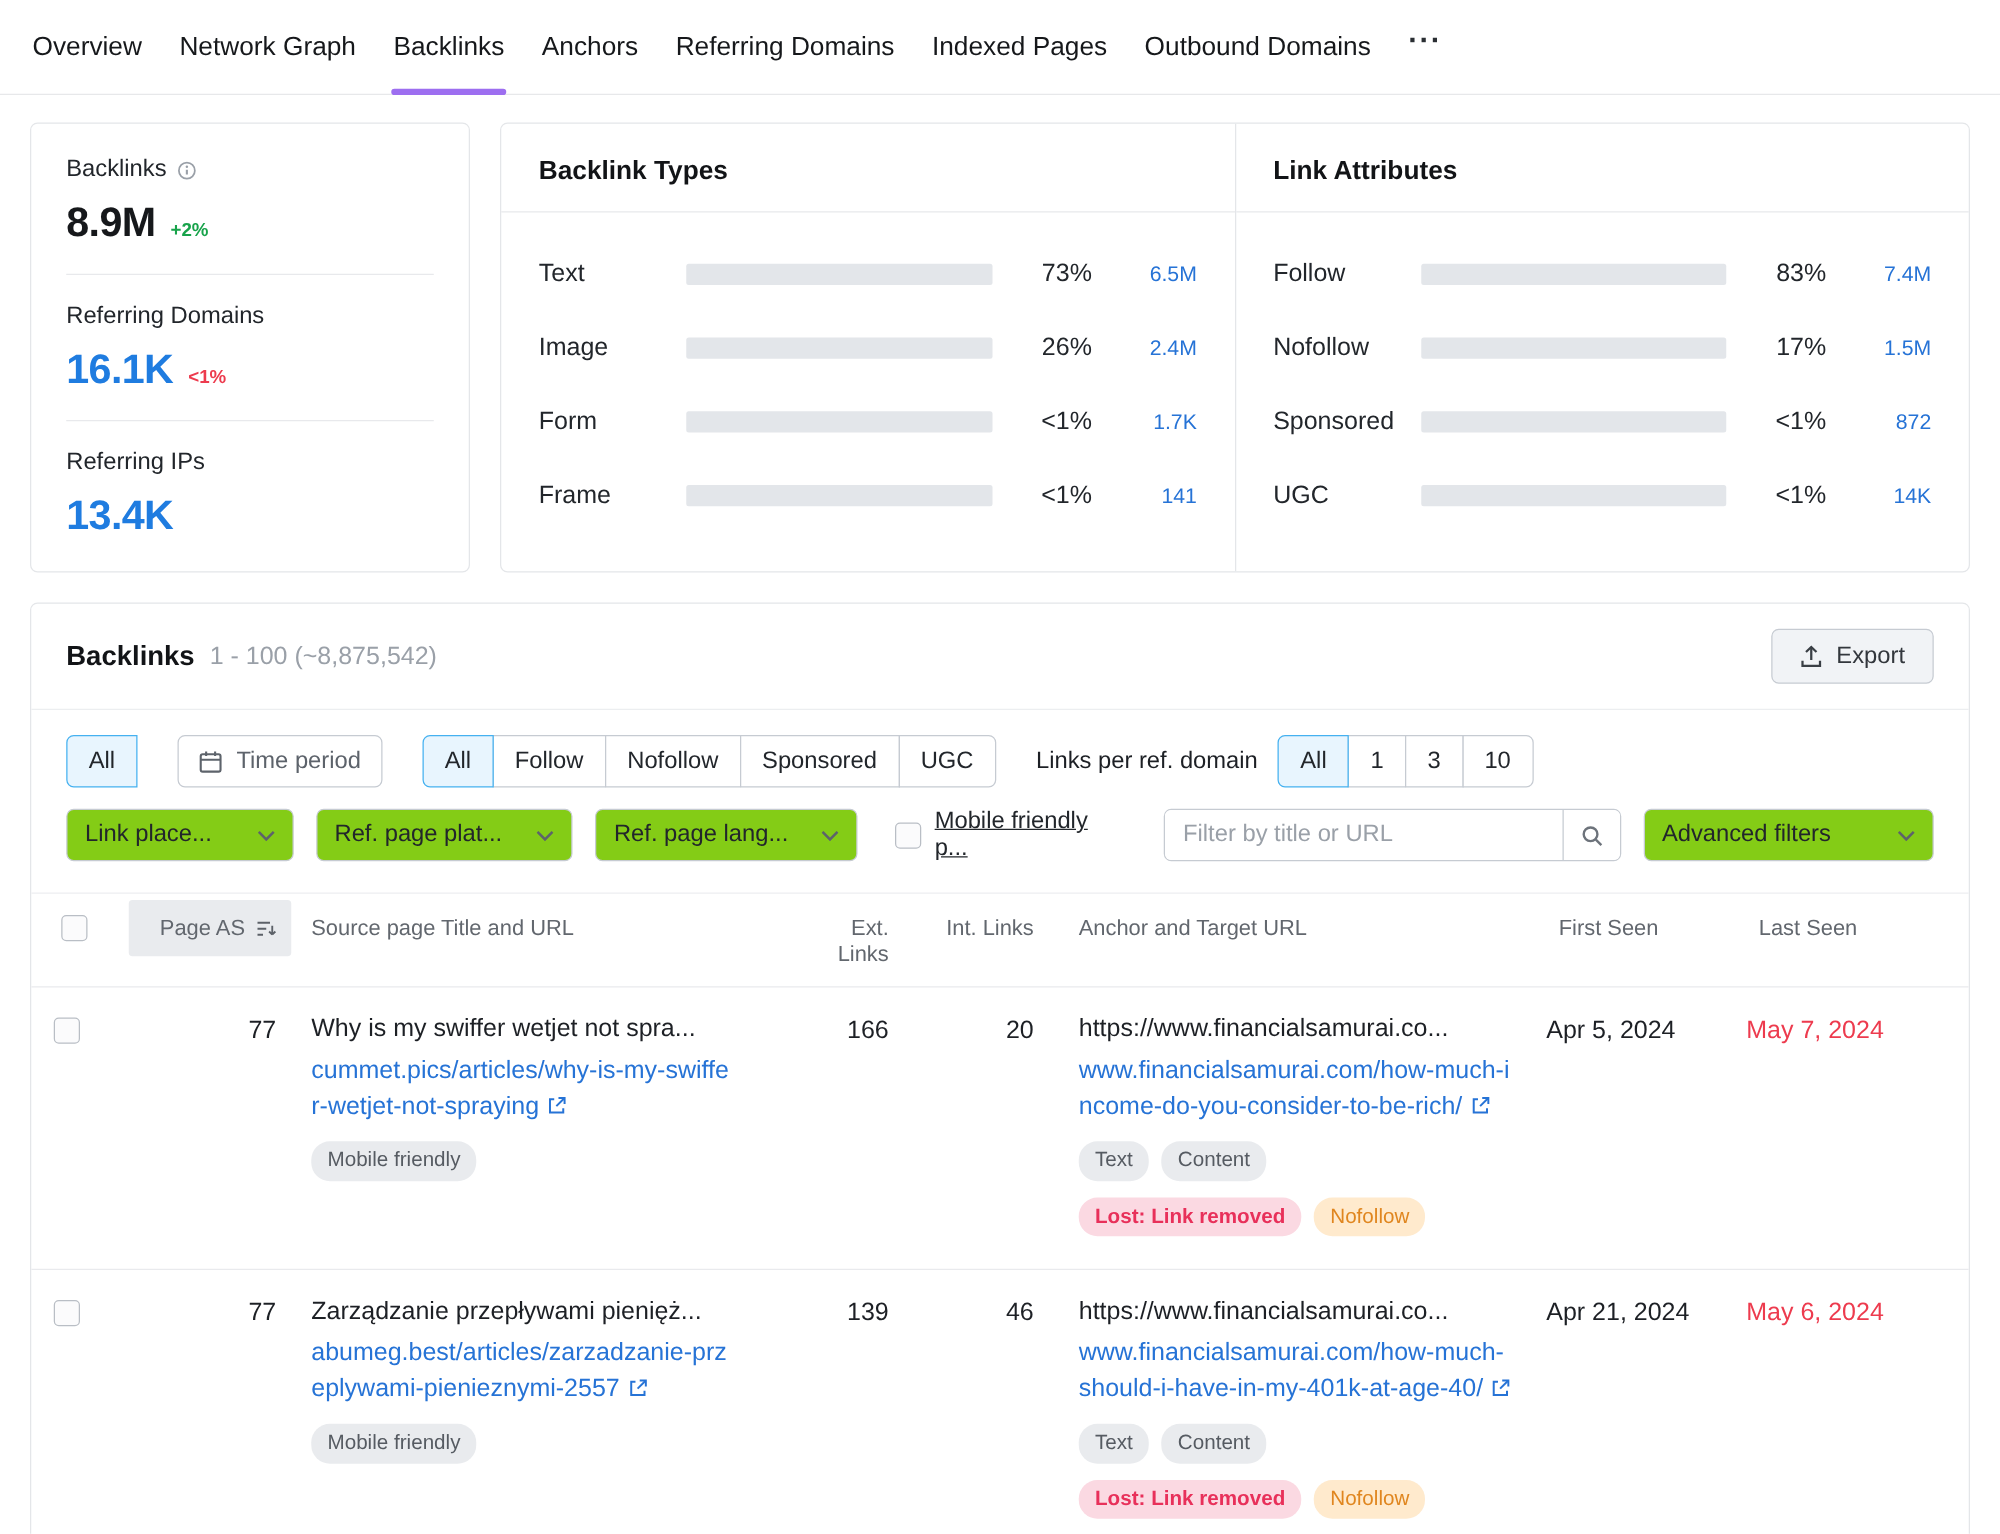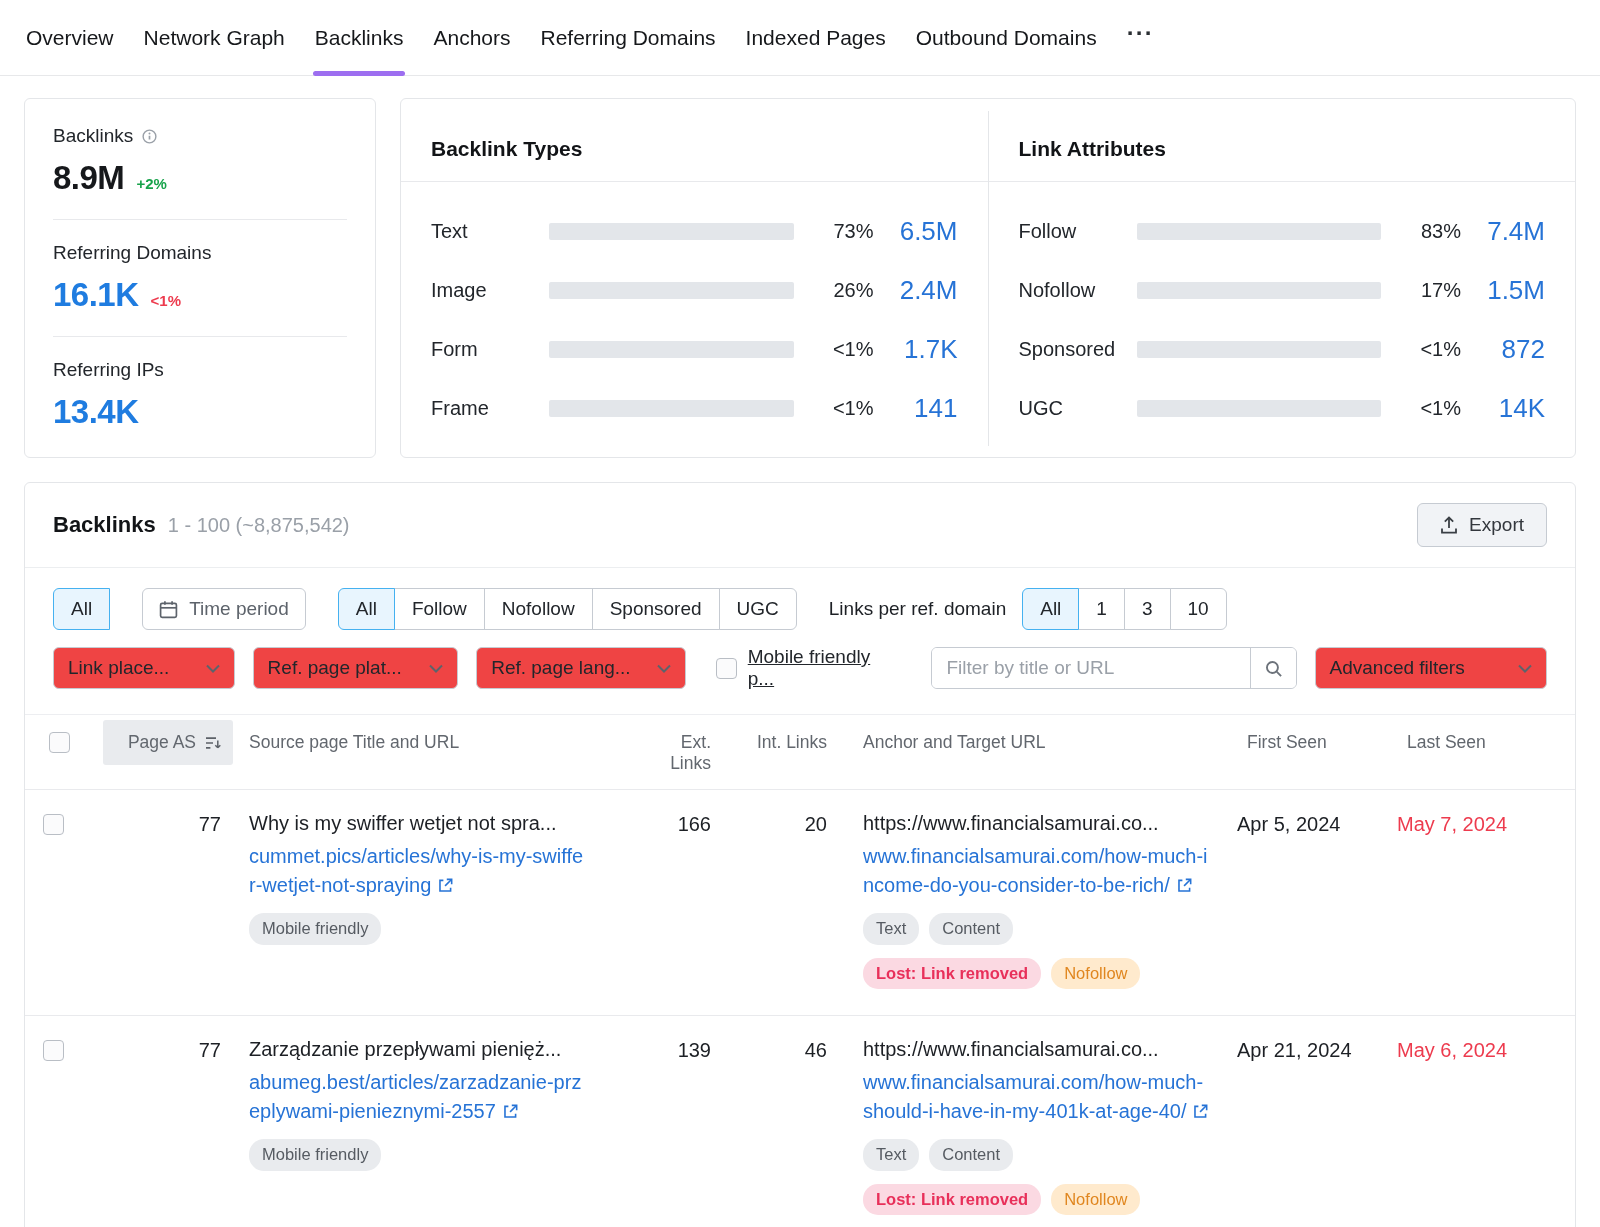--- a/index.html
+++ b/index.html
@@ -20,31 +20,31 @@
   .metric-label { font-size:19px; color:#22262b; display:flex; align-items:center; gap:9px; }
   .metric-value-row { display:flex; align-items:baseline; gap:12px; margin-top:12px; }
   .metric-value { font-size:33px; font-weight:700; color:#16181b; letter-spacing:-0.5px; }
   .metric-value.blue { color:var(--metric-blue,#1f7ce0); cursor:pointer; }
   .delta { font-size:15px; font-weight:600; }
   .delta.up { color:var(--positive-green,#18a34b); }
   .delta.down { color:var(--negative-red,#ed3b4e); }
   .summary-divider { border:none; border-top:1px solid #e8e9ec; margin:22px 0; }
 
   
-  .charts-card { flex:1; display:flex; min-width:0;align-items:center; }
+  .charts-card { flex:1; display:flex; min-width:0; }
   .chart-half { flex:1; min-width:0; }
   .chart-half + .chart-half { border-left:1px solid #e4e6e9; }
   .chart-title { font-size:21px; font-weight:700; color:#121417; padding:26px 30px 20px; border-bottom:1px solid #e8e9ec; }
   .chart-body { padding:20px 30px 8px; }
   .bar-row { display:flex; align-items:center; height:59px; }
   .bar-label { width:118px; font-size:20px; color:#22262b; flex:none; }
   .bar-track { flex:1; height:17px; background:#e3e6ea; border-radius:2px; overflow:hidden; }
   .bar-fill { height:100%; border-radius:2px; background:var(--bar-blue,#35aaf5); }
   .bar-pct { width:56px; text-align:right; font-size:20px; color:#22262b; flex:none; margin-left:24px; }
-  .bar-val { width:62px; text-align:right; font-size:26px; color:var(--link-blue,#2673d6); flex:none; margin-left:22px; cursor:pointer; }
+  .bar-val { width:62px; text-align:right; font-size:17px; color:var(--link-blue,#2673d6); flex:none; margin-left:22px; cursor:pointer; }
 
   
   .table-card { margin:24px 24px 0; border:1px solid #e4e6e9; border-radius:6px; overflow:hidden; }
   .table-header { display:flex; align-items:center; padding:20px 28px; border-bottom:1px solid #eceef0; }
   .table-title { font-size:22px; font-weight:700; color:#121417; }
   .table-range { font-size:20px; color:#9aa0a8; margin-left:12px; }
   .export-btn { margin-left:auto; display:flex; align-items:center; gap:11px; border:1px solid #c6cbd2; background:#f1f3f6; border-radius:6px; padding:10px 22px; font-size:19px; color:#33373d; cursor:pointer; }
 
   
   .filters { padding:20px 28px 24px; display:flex; flex-direction:column; gap:16px; }
@@ -53,21 +53,21 @@
   .seg-group { display:inline-flex; }
   .seg { position:relative; padding:9px 17px; font-size:19px; color:#22262b; border:1px solid #c6cbd2; background:#fff; margin-left:-1px; cursor:pointer; white-space:nowrap; }
   .seg.first { border-radius:6px 0 0 6px; margin-left:0; }
   .seg.last { border-radius:0 6px 6px 0; }
   .seg.selected { background:var(--selected-segment-bg,#e8f5fe); border-color:var(--selected-segment-border,#45b1f0); z-index:2; }
   .annotation-wrap { position:relative; display:inline-flex; }
   .annotation-wrap::after { content:""; position:absolute; top:-6px; bottom:-6px; left:-3px; right:-3px; border:4px solid var(--annotation-purple,#9448e8); border-radius:2px; pointer-events:none; z-index:6; }
   .btn-outline { display:flex; align-items:center; gap:11px; border:1px solid #c6cbd2; border-radius:6px; padding:9px 16px; font-size:19px; color:#5d636b; background:#fff; cursor:pointer; white-space:nowrap; }
   .inline-label { font-size:19px; color:#1d2025; white-space:nowrap; }
   .label-seg { display:flex; align-items:center; gap:16px; }
-  .dropdown { display:flex; align-items:center; justify-content:space-between; border:1px solid #c6cbd2; border-radius:6px; padding:9px 14px; font-size:19px; color:#22262b; background:#ef4444; cursor:pointer; }
+  .dropdown { display:flex; align-items:center; justify-content:space-between; border:1px solid #c6cbd2; border-radius:6px; padding:9px 14px; font-size:19px; color:#22262b; background:#84cc16; cursor:pointer; }
   .checkbox { display:inline-block; width:21px; height:21px; border:1.5px solid #b9bec5; border-radius:4px; background:#fbfbfc; cursor:pointer; flex:none; }
   .check-group { display:flex; align-items:center; gap:11px; font-size:19px; color:#22262b;text-decoration:underline; }
   .search-box { display:flex; align-items:stretch; border:1px solid #c6cbd2; border-radius:6px; overflow:hidden; width:366px; background:#fff; }
   .search-box input { flex:1; min-width:0; border:none; outline:none; padding:9px 14px; font-size:19px; color:#22262b; font-family:inherit; }
   .search-box input::placeholder { color:#9aa0a8; }
   .search-btn { width:46px; border:none; border-left:1px solid #c6cbd2; background:#fff; display:flex; align-items:center; justify-content:center; cursor:pointer; }
 
   
   .grid-row { display:grid; grid-template-columns:64px 130px 396px 94px 116px 398px 160px 1fr; padding:0 14px; align-items:start; }
   .thead { color:#62676e; font-size:17.5px; border-top:1px solid #edeef1; }

